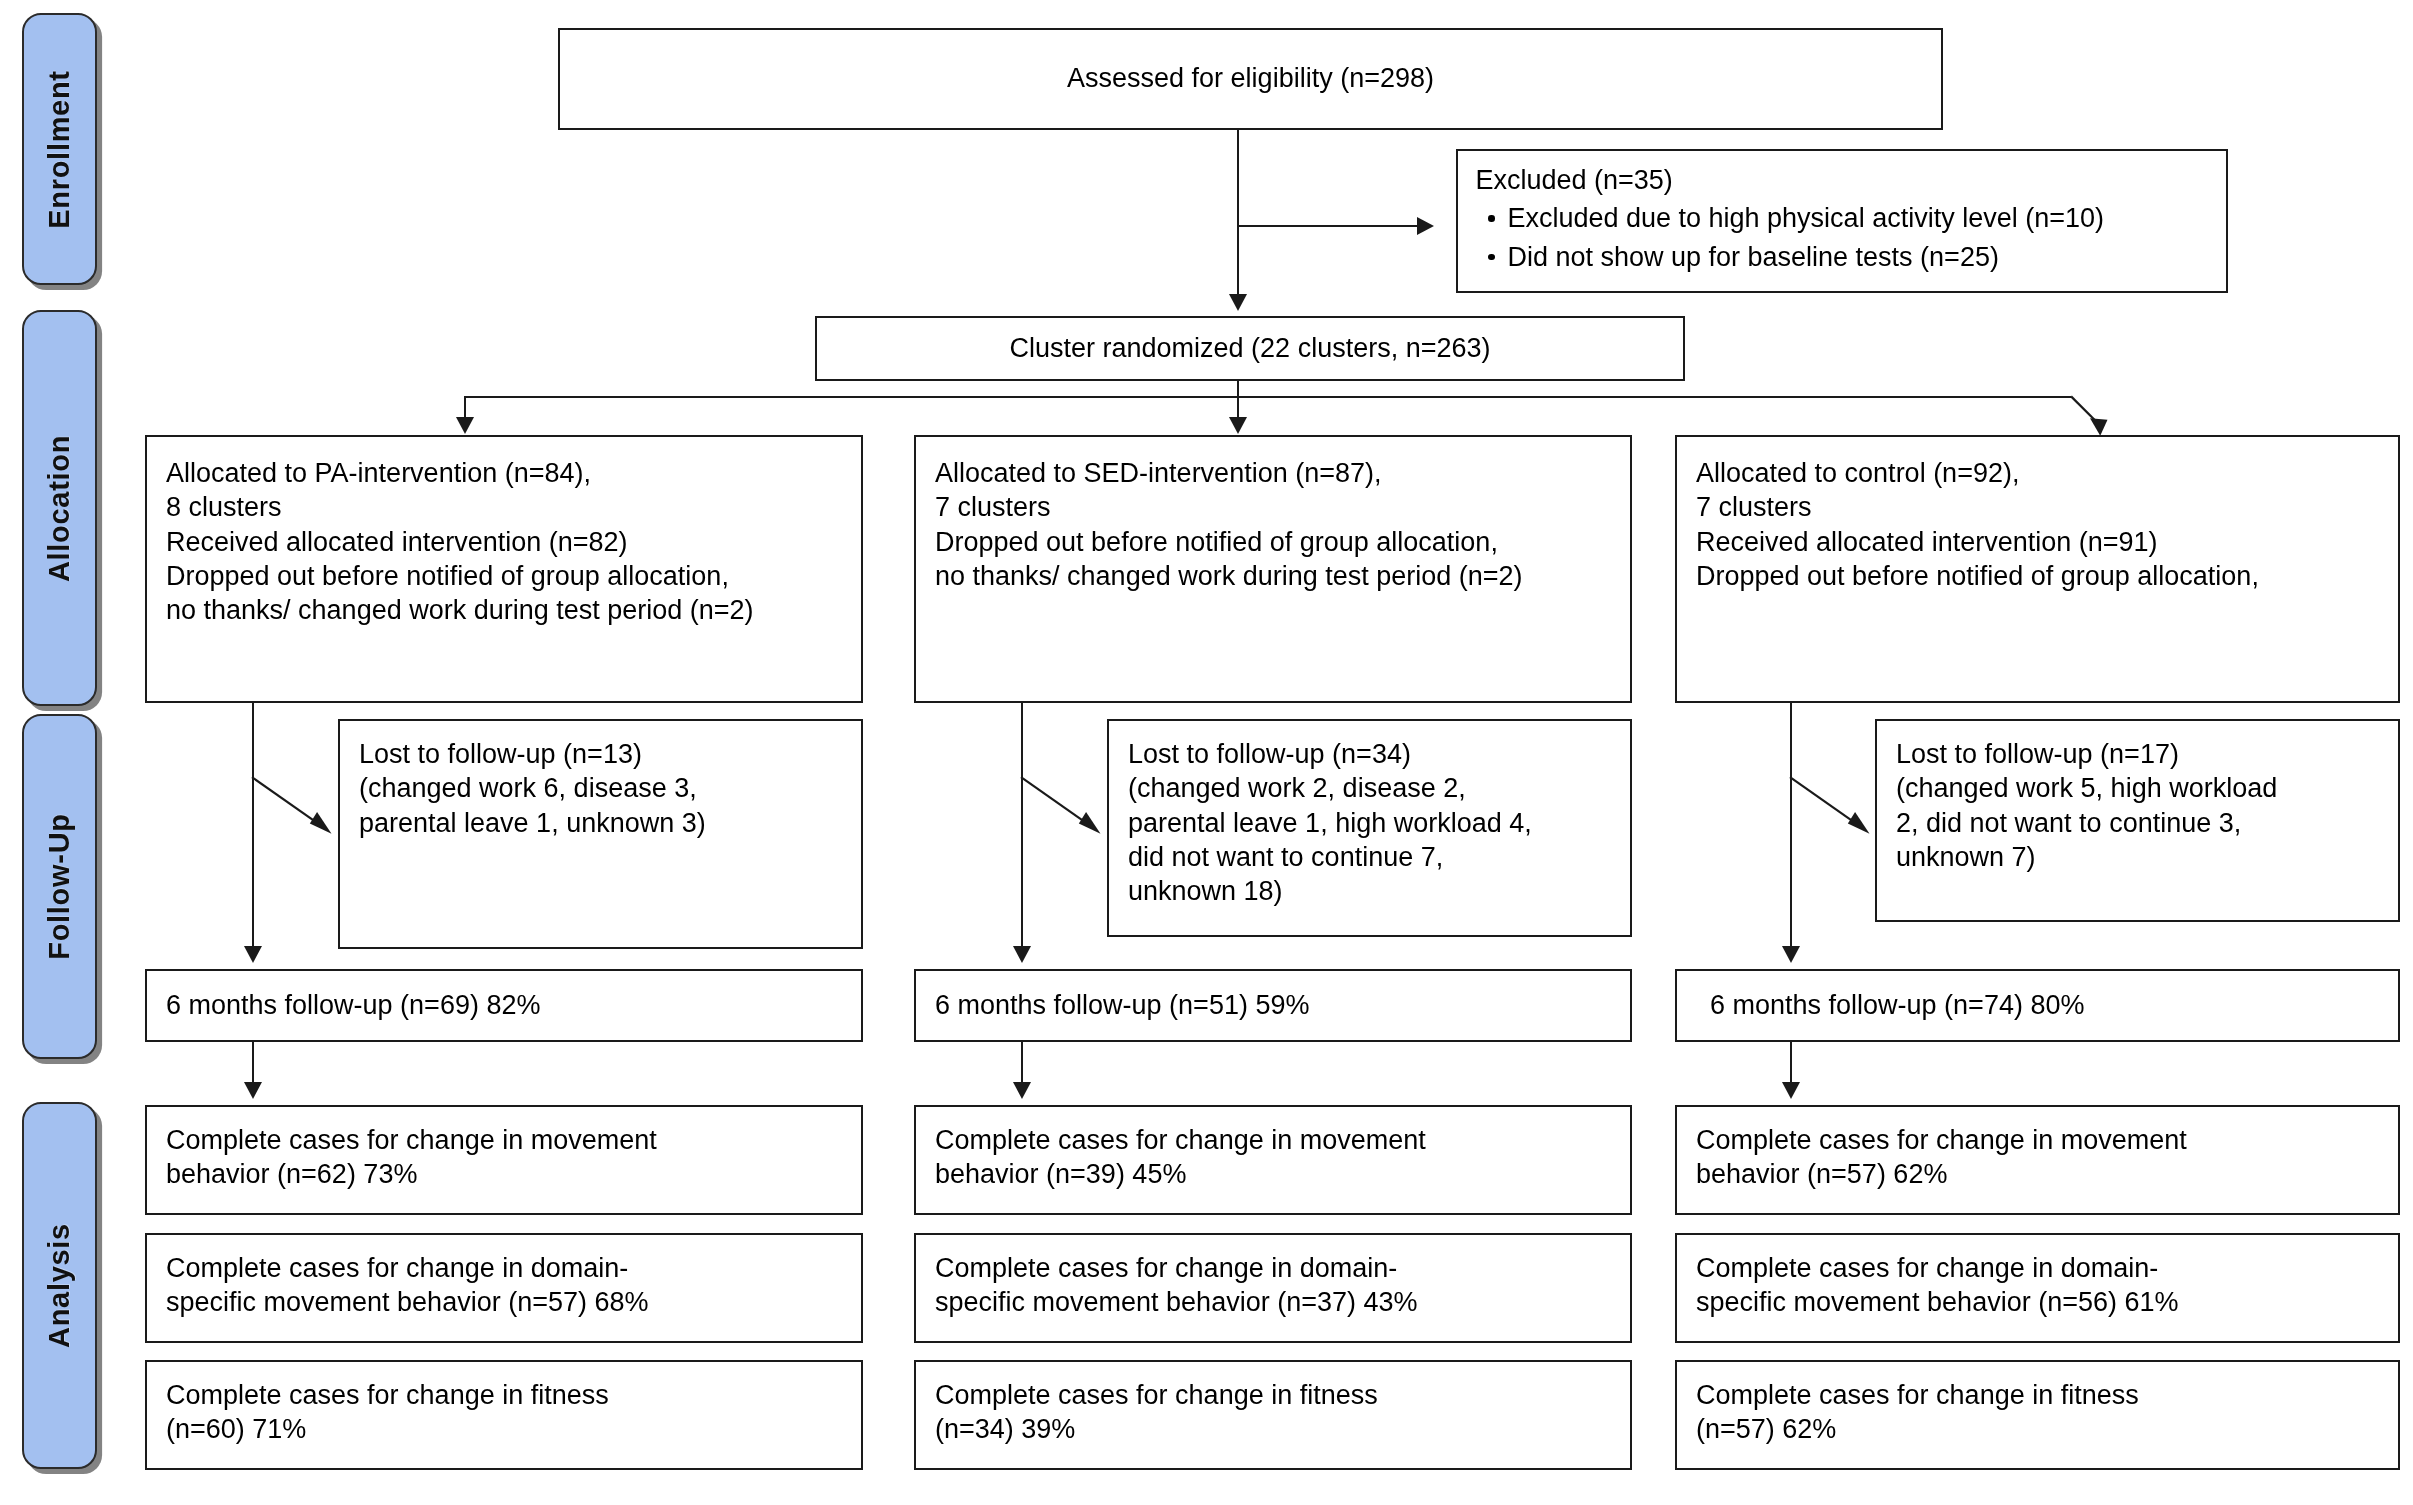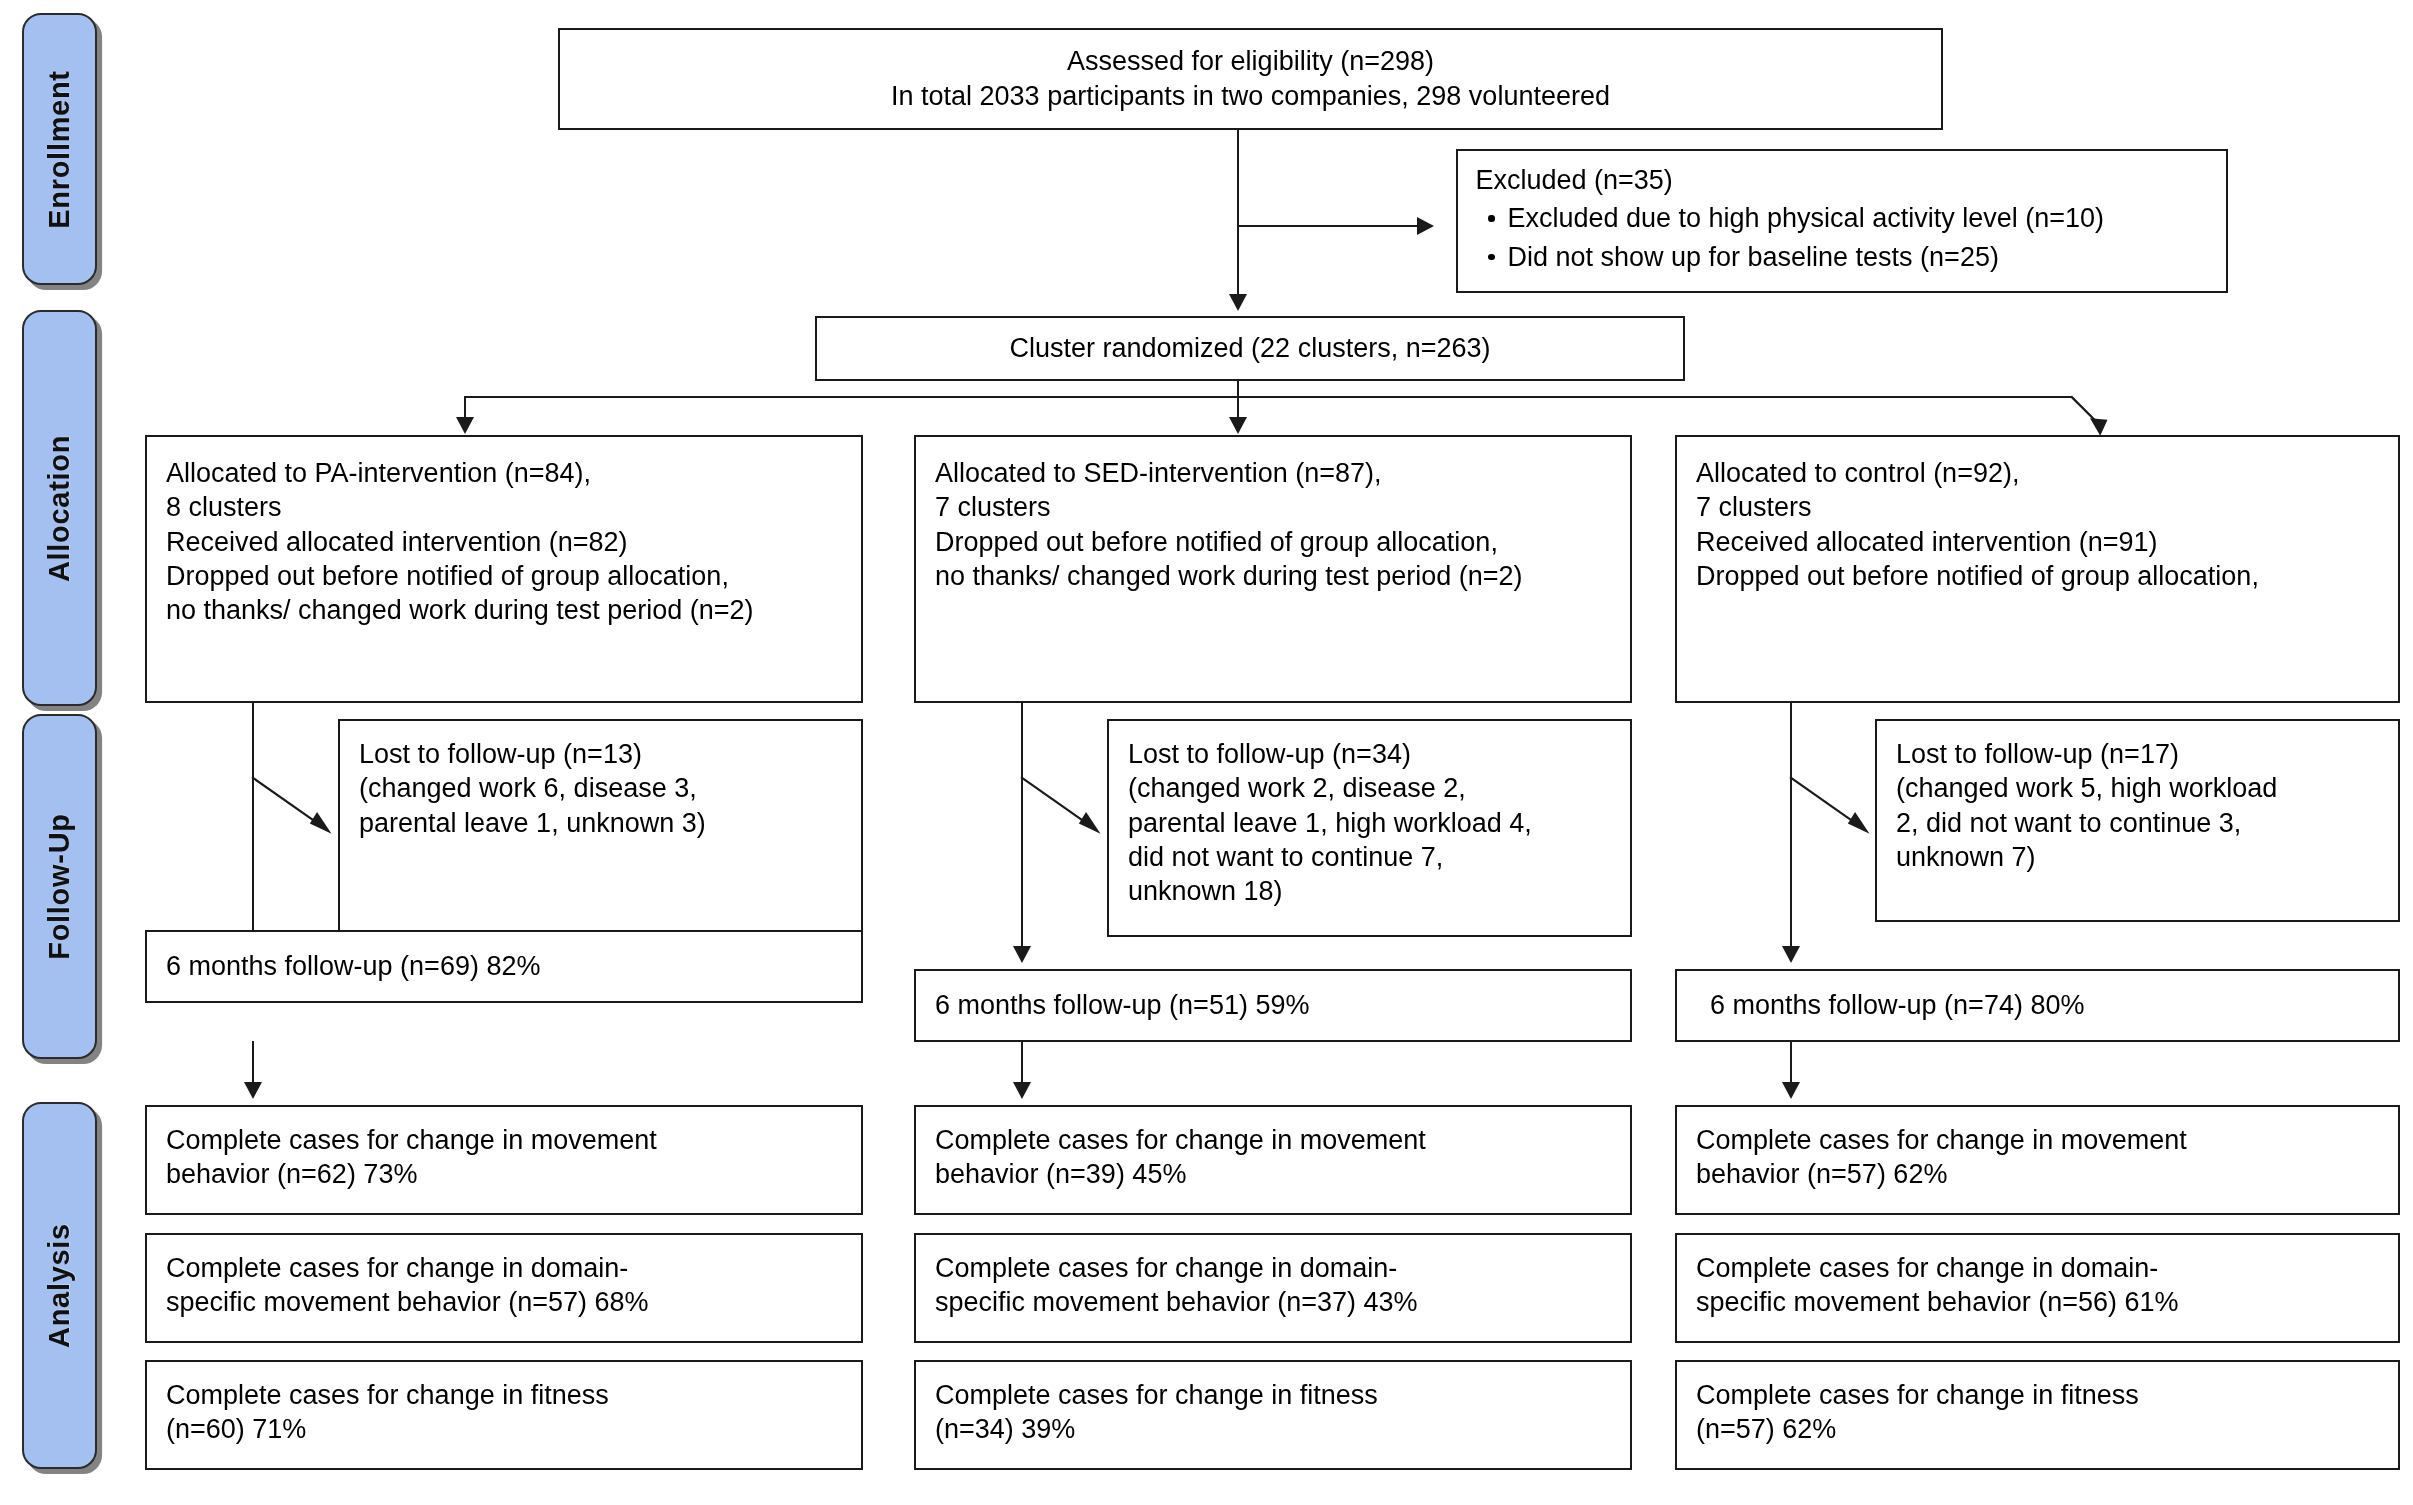--- a/index.html
+++ b/index.html
@@ -122,21 +122,20 @@
   <div class="band" style="left:22px;top:714px;width:71px;height:341px;">
     <span>Follow-Up</span>
   </div>
 
   <div class="band" style="left:22px;top:1102px;width:71px;height:363px;">
     <span>Analysis</span>
   </div>
 
   <div class="box center" style="left:558px;top:27.6px;width:1385px;height:102px;">
     <span class="ln">Assessed for eligibility (n=298)</span>
-    <span class="ln">In total 2033 participants in two companies, 298 volunteered</span>
   </div>
 
   <div class="vline" style="left:1237px;top:129px;height:170px;"></div>
   <div class="arrowdn" style="left:1229px;top:294px;"></div>
 
   <div class="hline" style="left:1237px;top:225px;width:181px;"></div>
   <div class="arrowrt" style="left:1417px;top:217px;"></div>
 
   <div class="box" style="left:1456px;top:149px;width:772px;height:144px;padding:11.6px 17.4px;">
     <span class="ln">Excluded  (n=35)</span>
@@ -221,21 +220,21 @@
     <span class="ln">unknown 18)</span>
   </div>
 
   <div class="box" style="left:1875px;top:719px;width:525px;height:203px;padding:16px 19px;">
     <span class="ln">Lost to follow-up  (n=17)</span>
     <span class="ln">(changed work 5, high workload</span>
     <span class="ln">2, did not want to continue 3,</span>
     <span class="ln">unknown 7)</span>
   </div>
 
-  <div class="box vcenter" style="left:145px;top:930px;width:718px;height:73px;padding:0 19px;justify-content:center;align-items:flex-start;">
+  <div class="box vcenter" style="left:145px;top:969px;width:718px;height:73px;padding:0 19px;justify-content:center;align-items:flex-start;">
     <span class="ln">6 months  follow-up  (n=69) 82%</span>
   </div>
   <div class="box vcenter" style="left:914px;top:969px;width:718px;height:73px;padding:0 19px;justify-content:center;align-items:flex-start;">
     <span class="ln">6 months  follow-up  (n=51) 59%</span>
   </div>
   <div class="box vcenter" style="left:1675px;top:969px;width:725px;height:73px;padding:0 33px;justify-content:center;align-items:flex-start;">
     <span class="ln">6 months  follow-up  (n=74) 80%</span>
   </div>
 
   <div class="vline" style="left:252px;top:1041px;height:44px;"></div>

